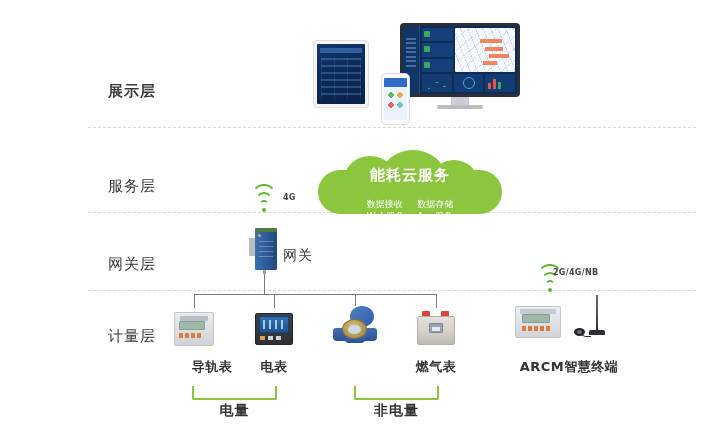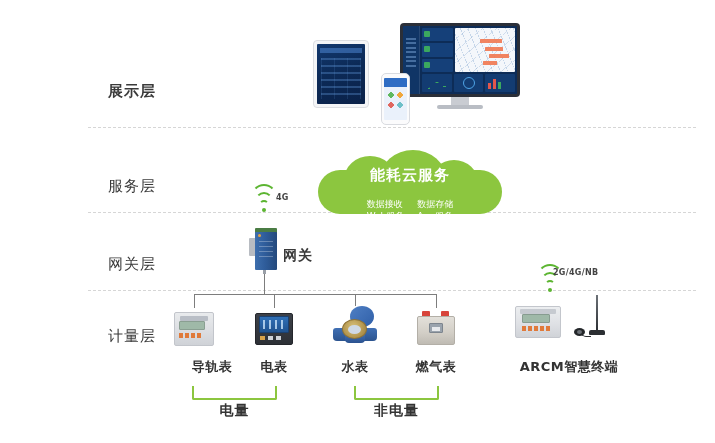--- a/index.html
+++ b/index.html
@@ -198,21 +198,21 @@
   }
   .gw-led {
     position: absolute; left: 9px; top: 6px; width: 3px; height: 3px;
     border-radius: 50%; background: #e8a33d;
   }
   .gw-foot {
     position: absolute; left: 14px; top: 42px; width: 3px; height: 4px; background: #9aa0a8;
   }
   .gateway-label {
     position: absolute; left: 283px; top: 247px;
-    font-size: 14px; color: #3a3a3a; font-weight: 700; letter-spacing: 1px;
+    font-size: 14px; color: #3a3a3a; font-weight: 400; letter-spacing: 1px;
   }
 
   
   .line { position: absolute; background: #7d7d7d; }
   .vline { width: 1px; }
   .hline { height: 1px; }
 
   
   .device { position: absolute; }
   .device-label {
@@ -460,21 +460,21 @@
       </div>
     </div>
   </div>
 
   <div class="wifi" style="left:251px; top:192px; width:26px; height:20px;">
     <div class="arc a3"></div>
     <div class="arc a2"></div>
     <div class="arc a1"></div>
     <div class="dot"></div>
   </div>
-  <div class="net-label" style="left:276px; top:193px;">4G</div>
+  <div class="net-label" style="left:283px; top:193px;">4G</div>
 
   <div class="gateway">
     <div class="gw-top"></div>
     <div class="gw-left"></div>
     <div class="gw-body"></div>
     <div class="gw-led"></div>
     <div class="gw-foot"></div>
   </div>
   <div class="gateway-label">网关</div>
 
@@ -501,21 +501,20 @@
   </div>
   <div class="device-label" style="left:235px; top:358px; width:78px;">电表</div>
 
   <div class="device water" style="left:333px; top:306px;">
     <div class="wm-cover"></div>
     <div class="wm-left"></div>
     <div class="wm-right"></div>
     <div class="wm-mid"></div>
     <div class="wm-dial"></div>
   </div>
-  <div class="device-label" style="left:316px; top:358px; width:78px;">水表</div>
 
   <div class="device gas" style="left:414px; top:310px;">
     <div class="gas-pipe-l"></div>
     <div class="gas-pipe-r"></div>
     <div class="gas-body"></div>
     <div class="gas-panel"></div>
   </div>
   <div class="device-label" style="left:397px; top:358px; width:78px;">燃气表</div>
 
   <div class="wifi" style="left:537px; top:272px; width:26px; height:20px;">

